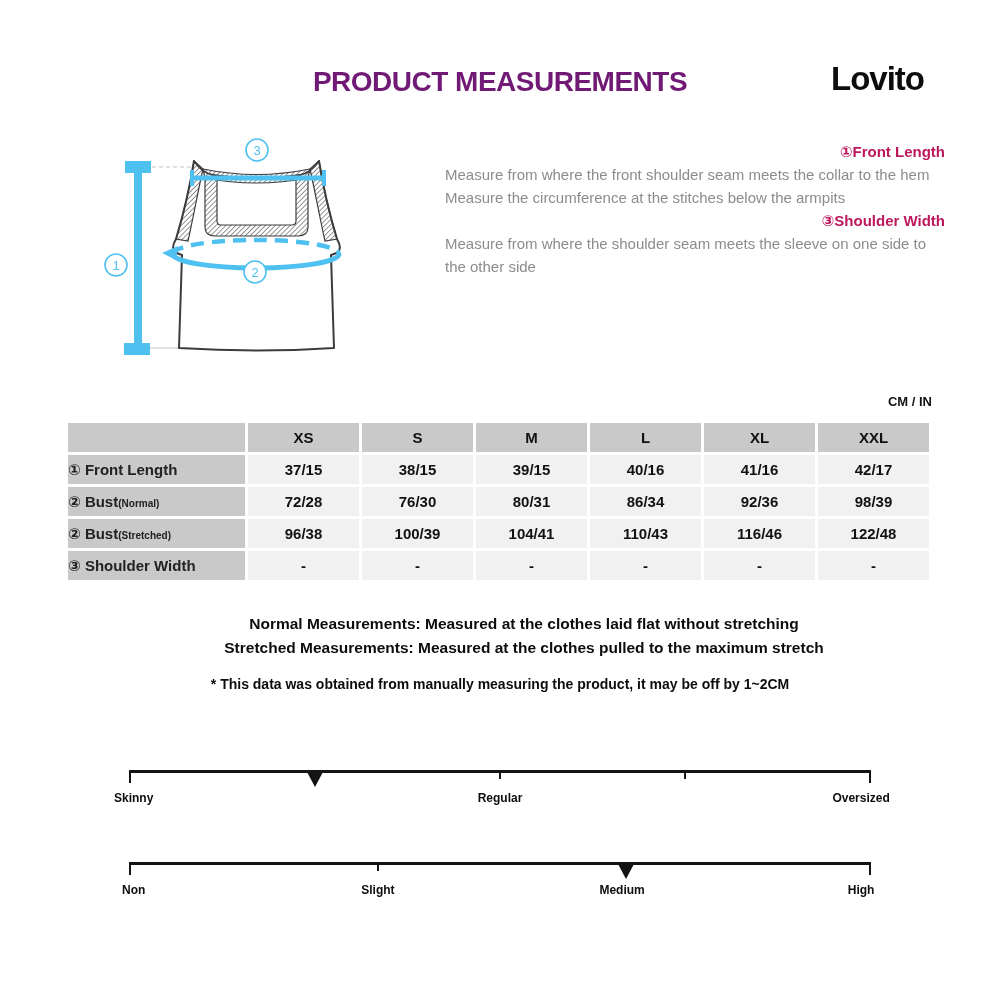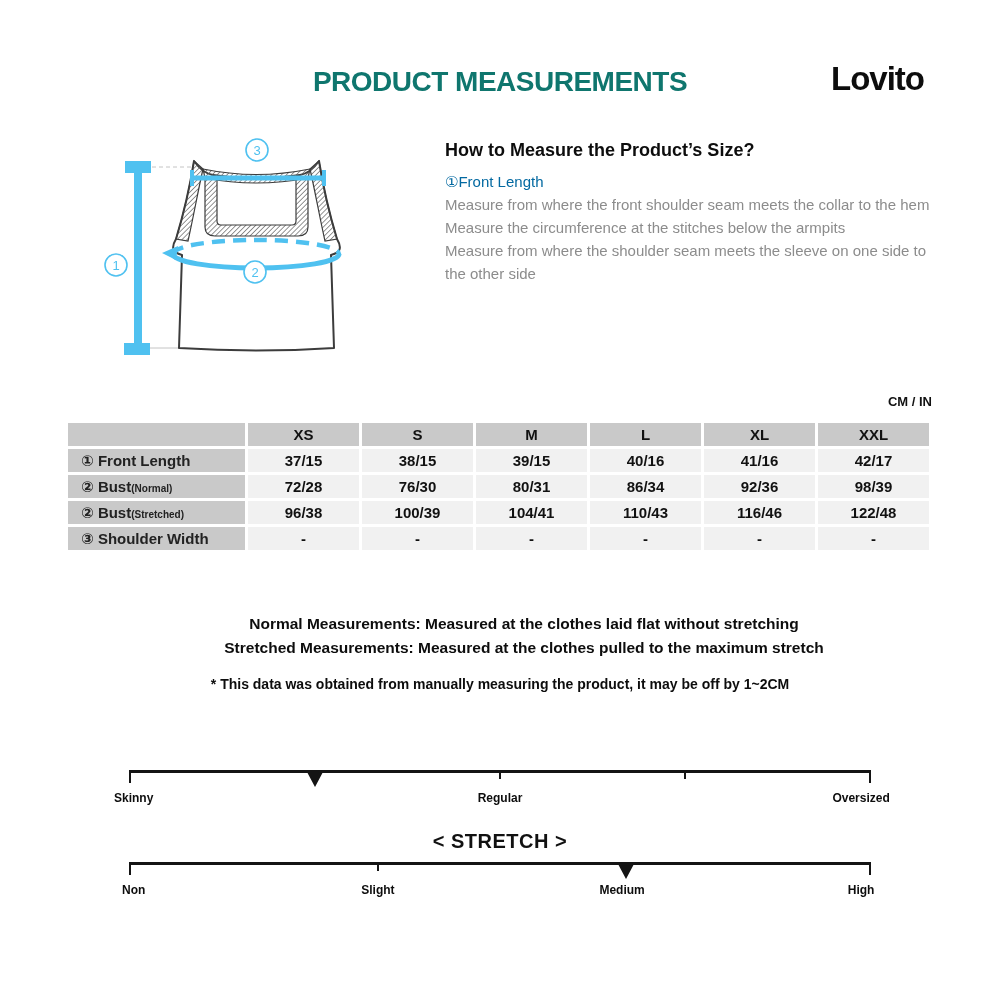--- a/index.html
+++ b/index.html
@@ -9,46 +9,46 @@
     --ink:#111111;
     --muted:#8c8c8c;
   }
   *{margin:0;padding:0;box-sizing:border-box;}
   html,body{background:#ffffff;}
   body{font-family:"Liberation Sans","DejaVu Sans",sans-serif;color:var(--ink);}
   .page{position:relative;width:1000px;height:1000px;background:#fff;overflow:hidden;}
 
   
   .page-title{position:absolute;left:0;right:0;top:66px;text-align:center;
-    font-size:28px;font-weight:800;letter-spacing:-0.5px;color:#0f766e;}
+    font-size:28px;font-weight:800;letter-spacing:-0.5px;color:#701a75;}
   .brand-logo{position:absolute;right:76px;top:60px;font-size:33px;font-weight:800;
     letter-spacing:-1px;color:#0d0d0d;}
 
   
   .diagram{position:absolute;left:92px;top:131px;}
   .band{fill:url(#hatch);stroke:#3c3c3c;stroke-width:1.2;}
   .outline{fill:#fff;stroke:#3c3c3c;stroke-width:2;stroke-linejoin:round;}
   .accent-stroke{stroke:var(--accent);}
   .accent-fill{fill:var(--accent);}
   .circ-num{fill:#fff;stroke:var(--accent);stroke-width:1.6;}
   .circ-txt{fill:var(--accent);font-size:13px;font-weight:400;text-anchor:middle;}
 
   
   .instructions{position:absolute;left:445px;top:140px;width:500px;}
   .howto-title{font-size:18px;font-weight:700;margin-bottom:9px;color:#0d0d0d;}
-  .item-label{font-size:15px;line-height:23px;font-weight:400;color:#0369a1;}
+  .item-label{font-size:15px;line-height:23px;font-weight:700;color:#be185d;text-align:right;}
   .item-desc{font-size:15px;line-height:23px;font-weight:400;color:var(--muted);}
 
   
   .unit-label{position:absolute;right:68px;top:394px;font-size:13px;font-weight:700;}
   table.size-table{position:absolute;left:65px;top:420px;border-collapse:separate;border-spacing:3px;}
-  .size-table th,.size-table td{height:23px;font-size:15px;font-weight:700;text-align:center;vertical-align:middle;}
+  .size-table th,.size-table td{height:29px;font-size:15px;font-weight:700;text-align:center;vertical-align:middle;}
   .size-table th.col-head{background:var(--header-gray);width:111px;}
   .size-table th.corner{background:var(--header-gray);width:177px;}
-  .size-table th.row-label{background:var(--header-gray);width:177px;text-align:left;padding-left:13px;font-weight:700;color:#222;}
+  .size-table th.row-label{background:var(--header-gray);width:177px;text-align:left;padding-left:0;font-weight:700;color:#222;}
   .size-table td{background:var(--cell-gray);width:111px;}
   .size-table small{font-size:10px;font-weight:700;}
 
   
   .notes{position:absolute;left:0;right:0;top:612px;text-align:center;}
   .note-main{font-size:15.5px;font-weight:700;line-height:24px;color:#0d0d0d;padding-left:48px;}
   .note-disclaimer{font-size:14px;font-weight:700;margin-top:16px;color:#0d0d0d;}
 
   
   .scale-title{position:absolute;left:0;right:0;text-align:center;font-size:20px;font-weight:800;letter-spacing:0.5px;}
@@ -115,24 +115,24 @@
       <circle class="circ-num" cx="163" cy="141" r="11"></circle>
       <text class="circ-txt" x="163" y="145.5">2</text>
     </g>
     <g>
       <circle class="circ-num" cx="165" cy="19" r="11"></circle>
       <text class="circ-txt" x="165" y="23.5">3</text>
     </g>
   </svg>
 
   <div class="instructions">
-    <div class="howto-title">How to Measure the Product’s Size?</div>
     <div class="item-label">①Front Length</div>
     <div class="item-desc">Measure from where the front shoulder seam meets the collar to the hem</div>
     <div class="item-desc">Measure the circumference at the stitches below the armpits</div>
+    <div class="item-label">③Shoulder Width</div>
     <div class="item-desc">Measure from where the shoulder seam meets the sleeve on one side to the other side</div>
   </div>
 
   <div class="unit-label">CM / IN</div>
 
   <table class="size-table">
     <tbody>
         <tr>
       <th class="corner"></th>
       <th class="col-head">XS</th>
@@ -192,21 +192,20 @@
   <div class="tick" style="left: calc(0% - 1px); height: 13px;"></div>
       <div class="tick" style="left: calc(50% - 1px); height: 9px;"></div>
       <div class="tick" style="left: calc(75% - 1px); height: 9px;"></div>
       <div class="tick" style="left: calc(100% - 1px); height: 13px;"></div>
       <div class="marker" style="left: calc(25% - 8px);"></div>
       <div class="slabel" style="left: 0.5%;">Skinny</div>
       <div class="slabel" style="left: 50%;">Regular</div>
       <div class="slabel" style="left: 98.8%;">Oversized</div>
     </div>
 
-  <div class="scale-title" style="top:830px">&lt; STRETCH &gt;</div>
   <div class="scale" id="stretch-scale" style="top:862px">
     <div class="baseline"></div>
   <div class="tick" style="left: calc(0% - 1px); height: 13px;"></div>
       <div class="tick" style="left: calc(33.5% - 1px); height: 9px;"></div>
       <div class="tick" style="left: calc(100% - 1px); height: 13px;"></div>
       <div class="marker" style="left: calc(67% - 8px);"></div>
       <div class="slabel" style="left: 0.5%;">Non</div>
       <div class="slabel" style="left: 33.5%;">Slight</div>
       <div class="slabel" style="left: 66.5%;">Medium</div>
       <div class="slabel" style="left: 98.8%;">High</div>

